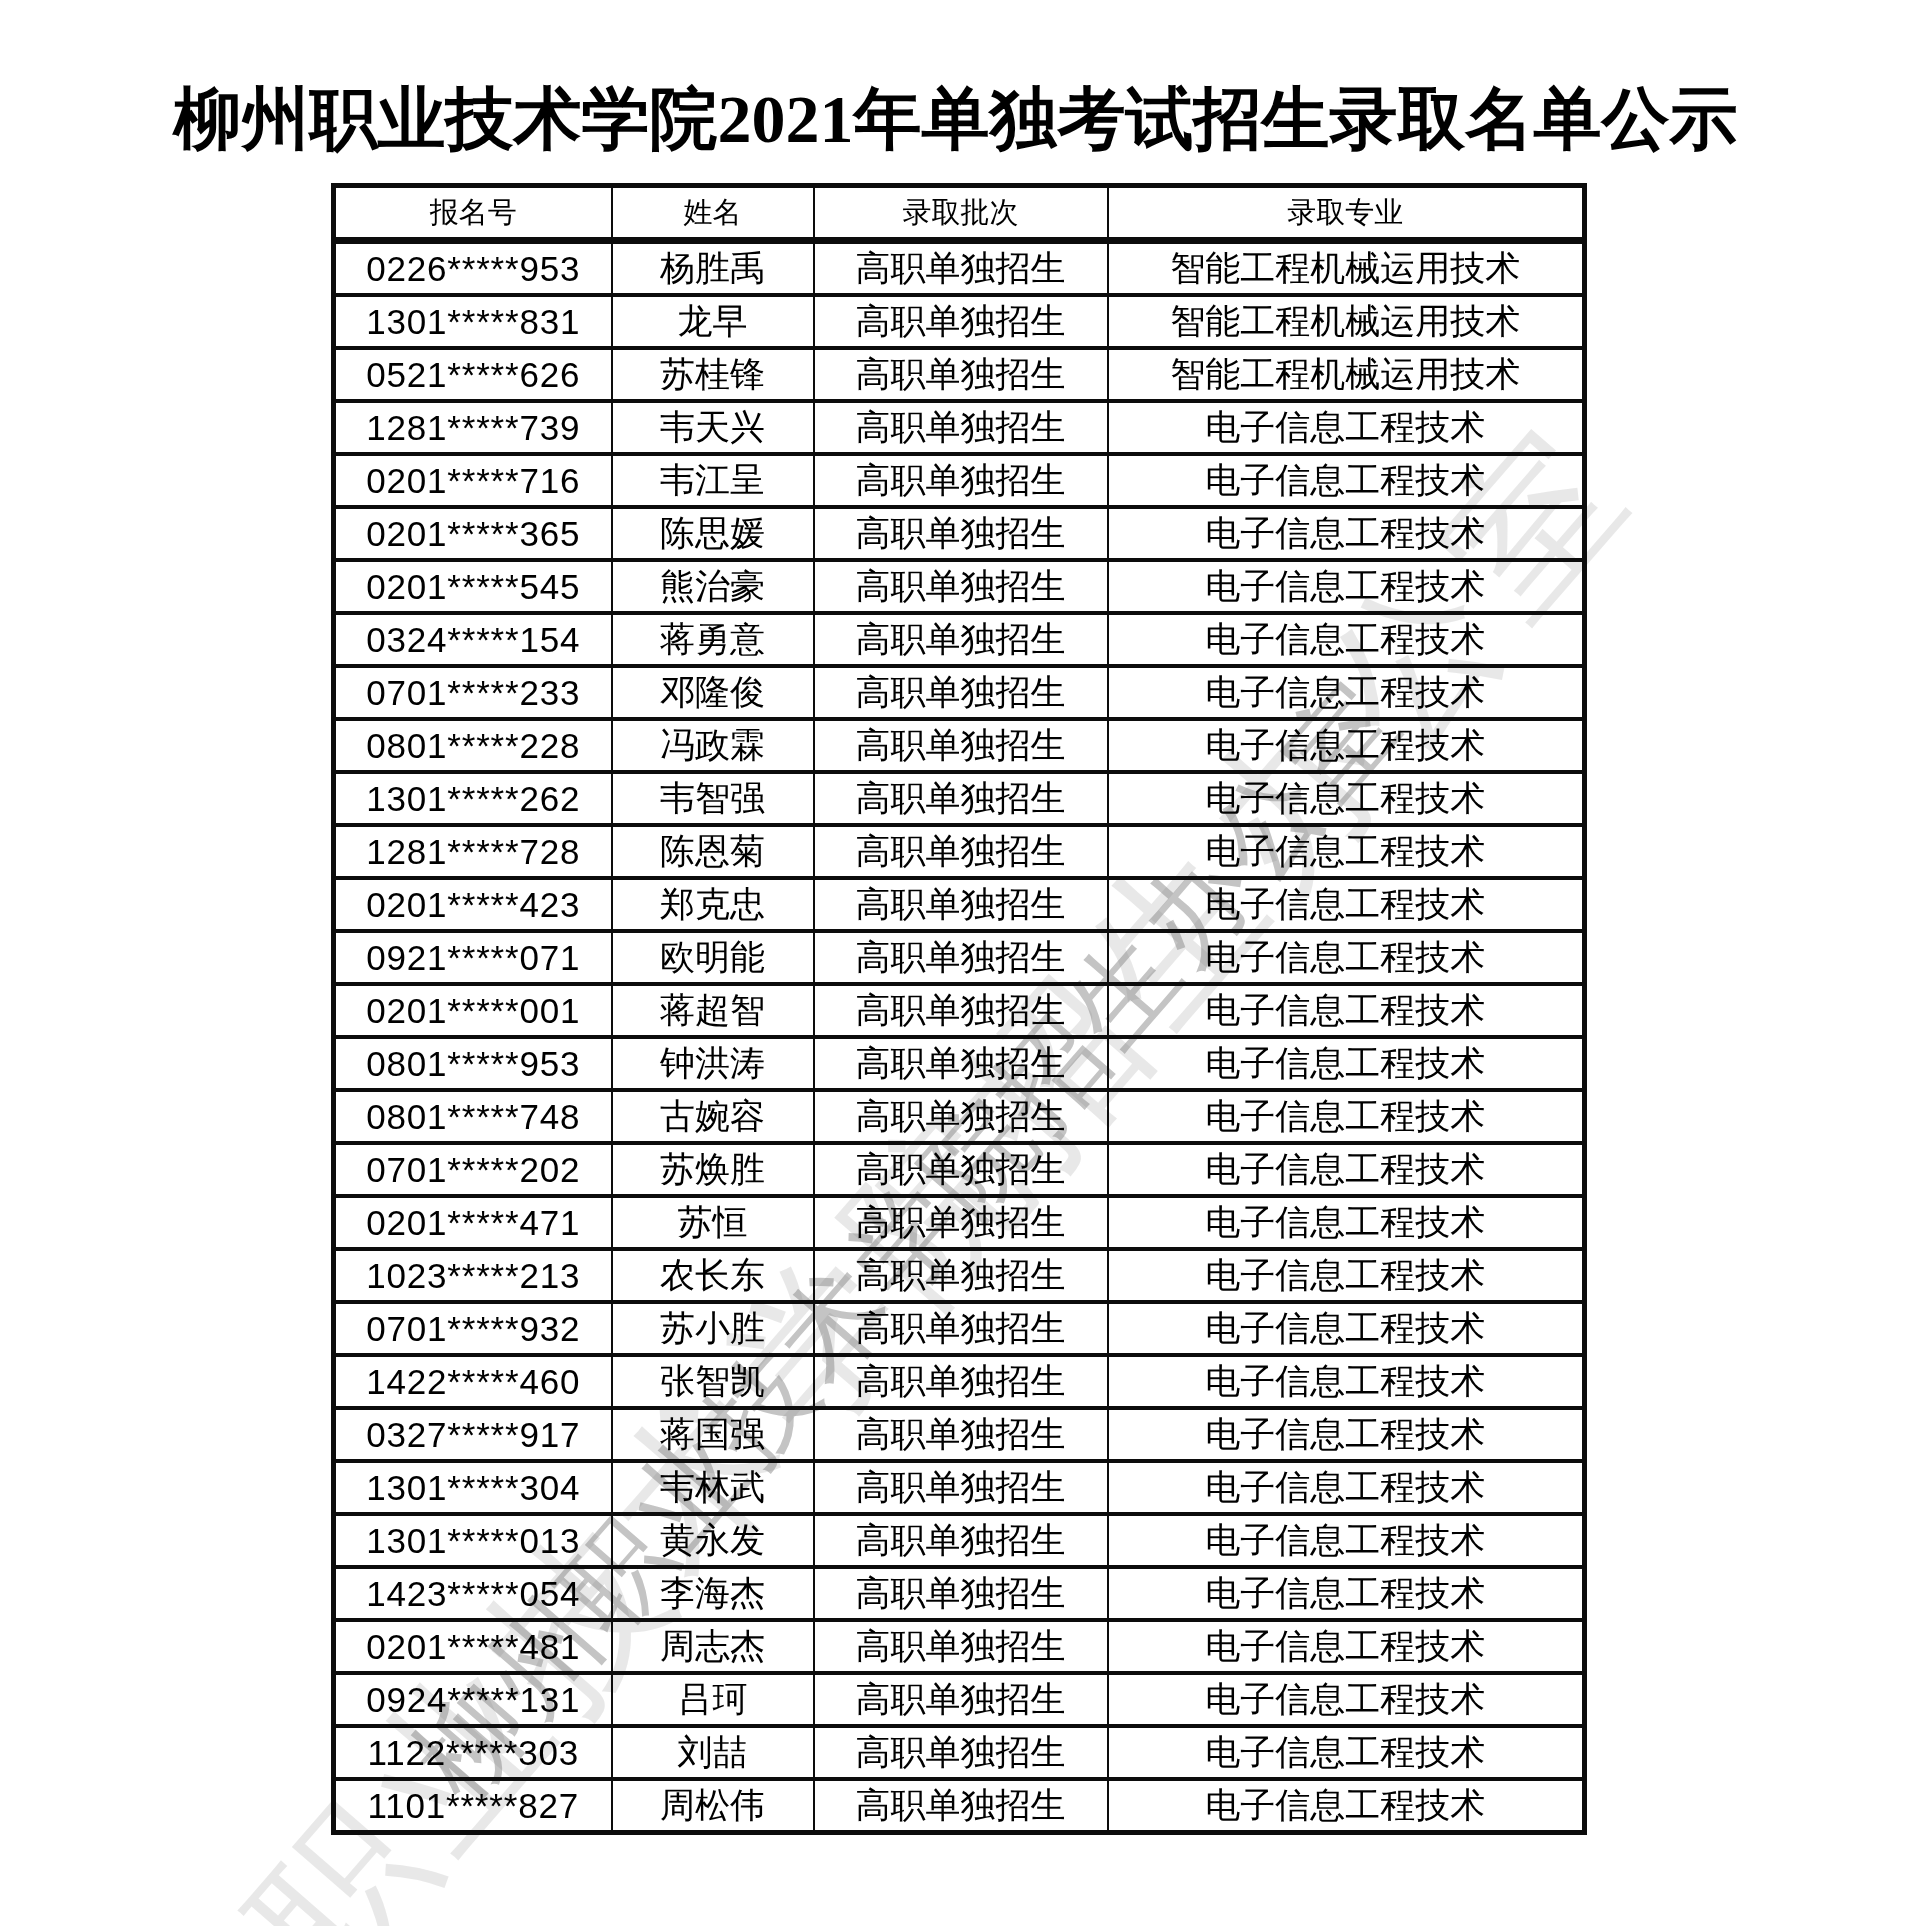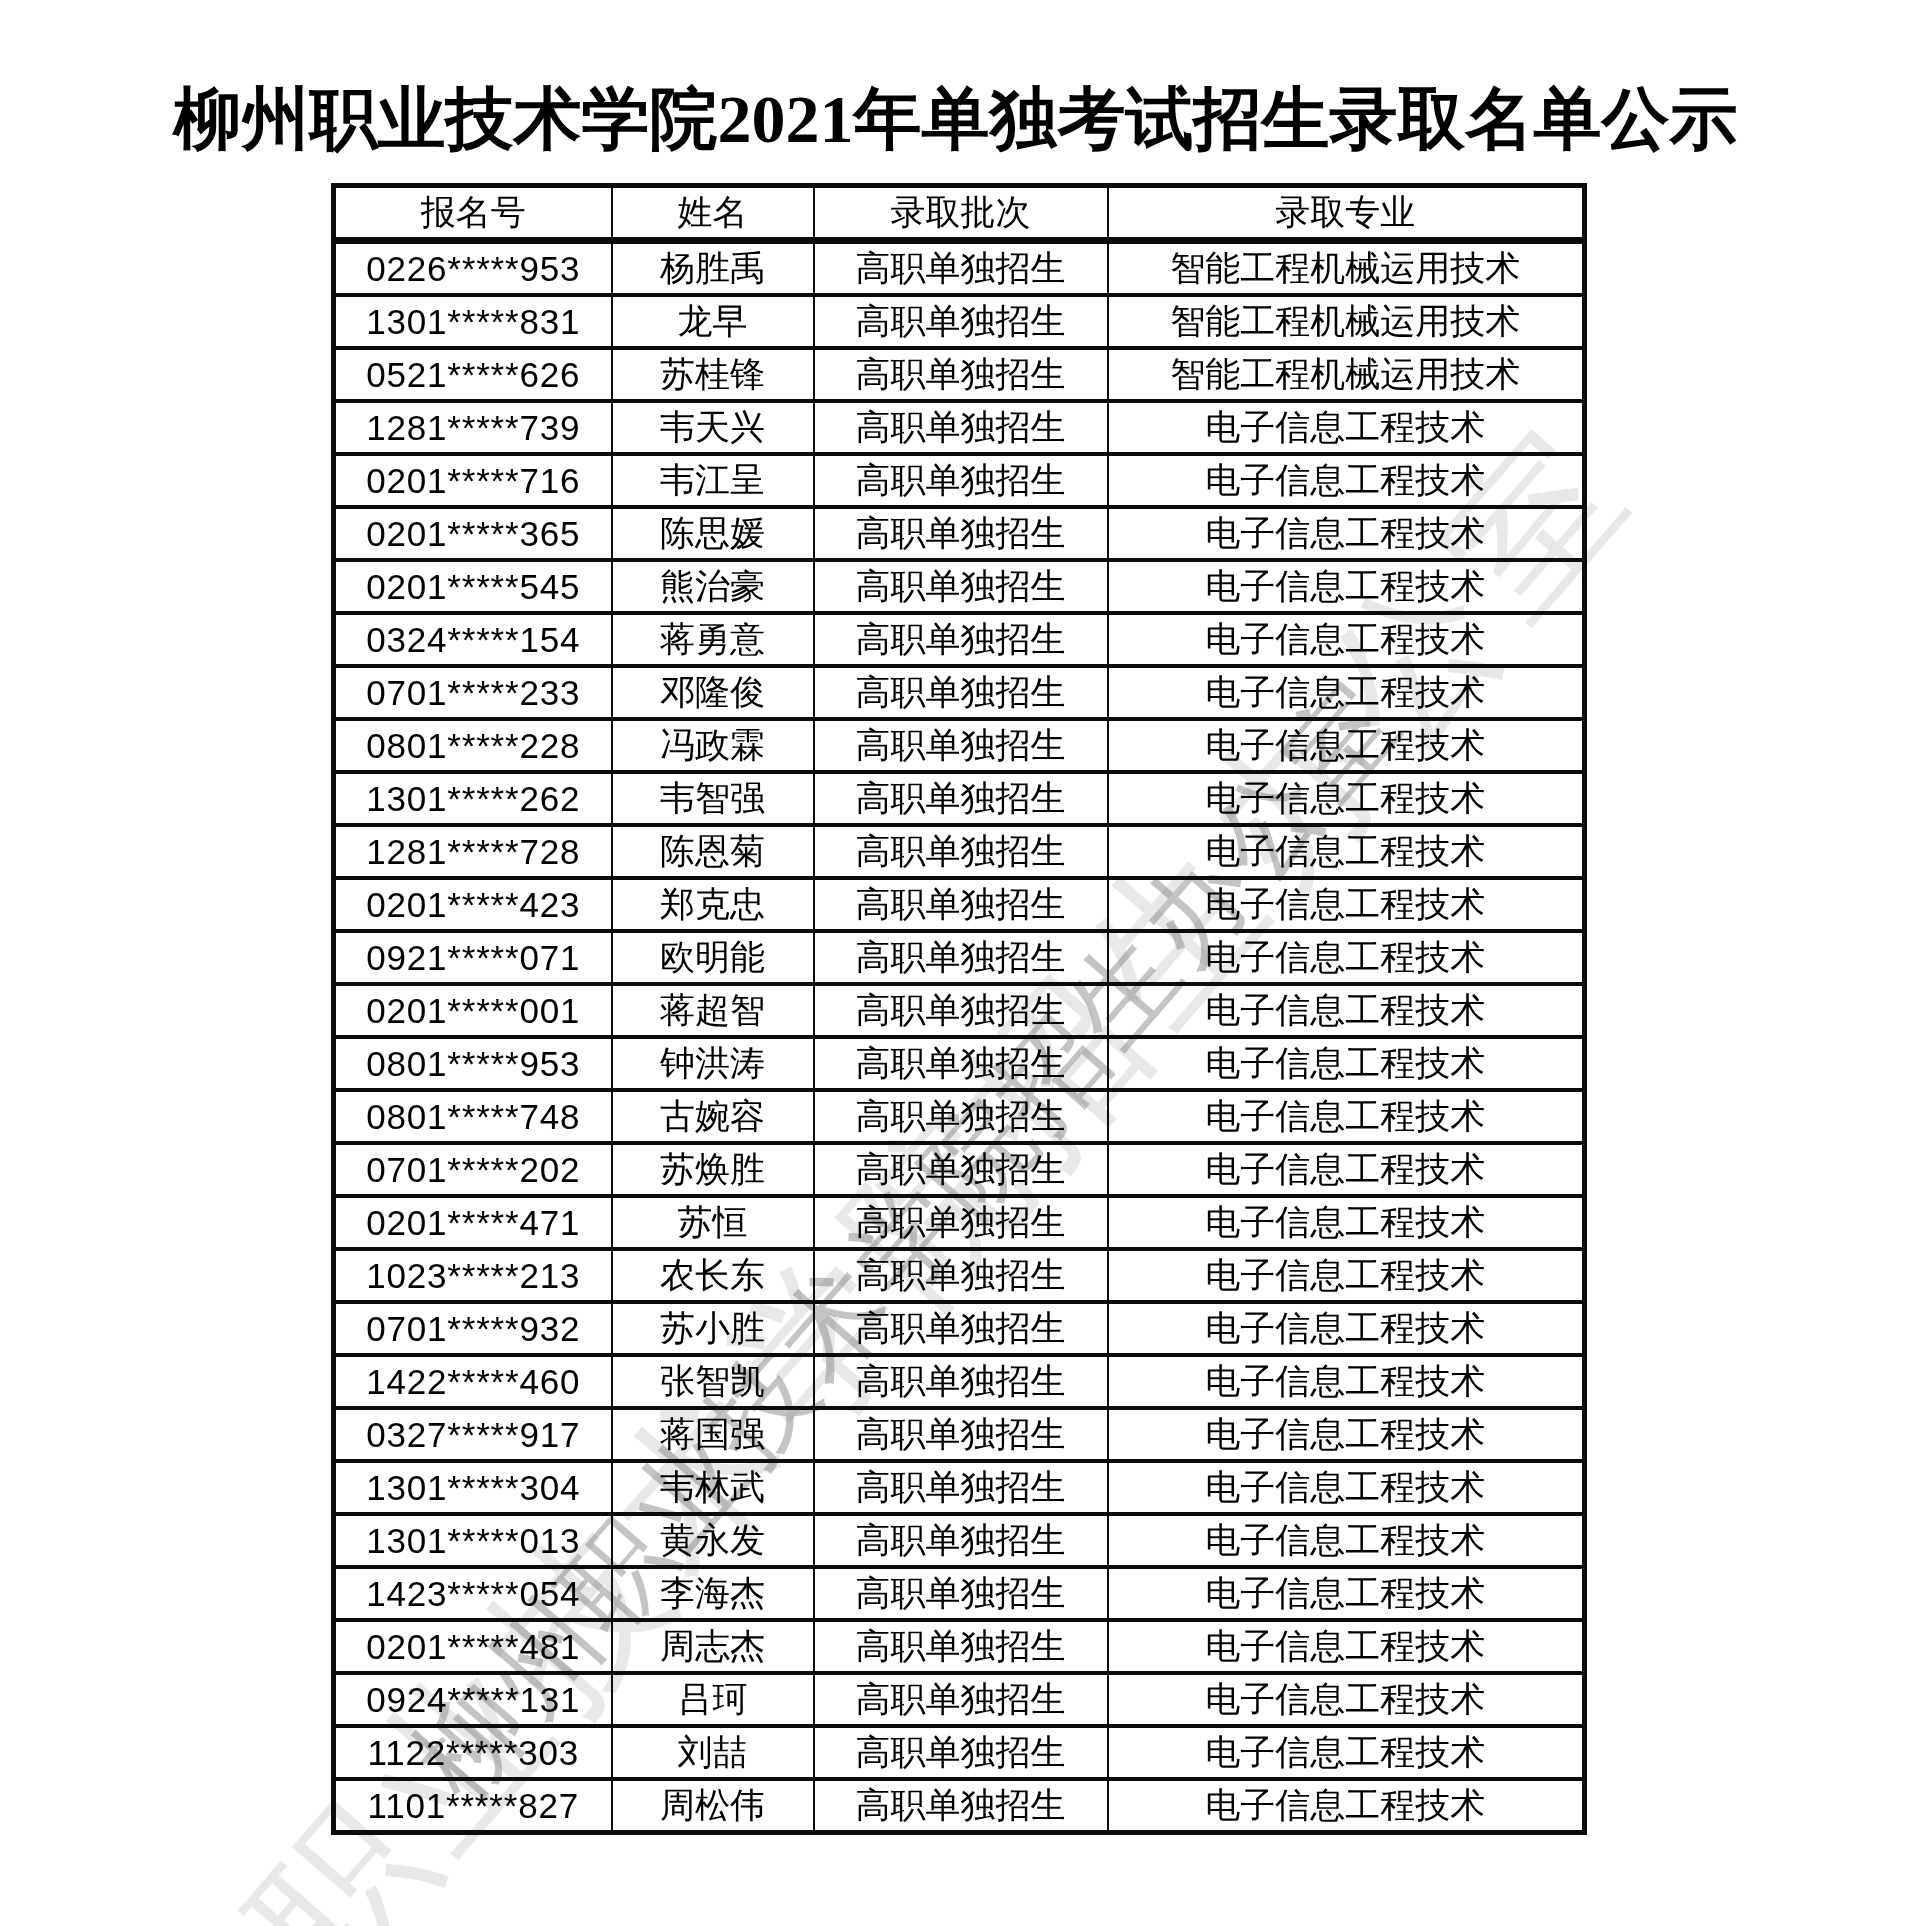--- a/index.html
+++ b/index.html
@@ -35,21 +35,21 @@
   
   table.admission{
     position:absolute;left:331px;top:183px;width:1250px;
     border-collapse:collapse;table-layout:fixed;z-index:2;background:transparent;
   }
   .admission th,.admission td{
     border:2.7px solid #0c0c0c;border-top-width:4.2px;border-bottom-width:4.2px;
     text-align:center;vertical-align:middle;padding:0;overflow:hidden;white-space:nowrap;
   }
   .admission th{
-    height:49px;font-size:35px;font-weight:400;
+    height:49px;font-size:29px;font-weight:400;
     font-family:Liberation Mono, monospace;
     border-top-width:5.8px;border-bottom-width:7px;
   }
   .admission td{
     height:49px;font-size:35px;
     font-family:"Liberation Sans", sans-serif;
   }
   .admission th:first-child,.admission td:first-child{border-left-width:5px;}
   .admission th:last-child,.admission td:last-child{border-right-width:5px;}
   .admission tbody tr:last-child td{border-bottom-width:5.8px;}

